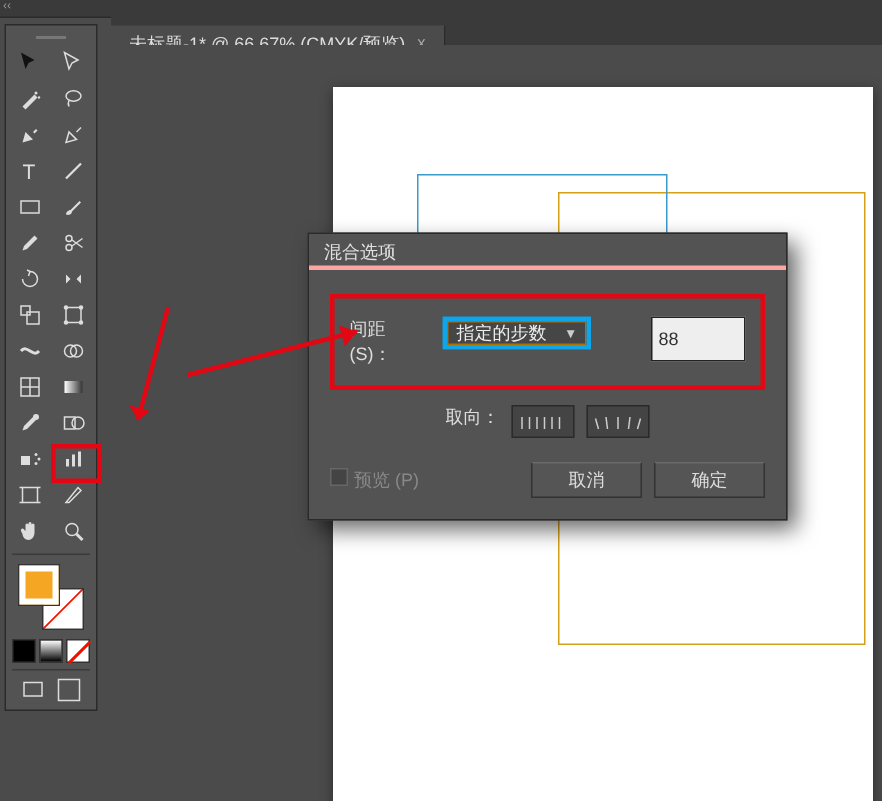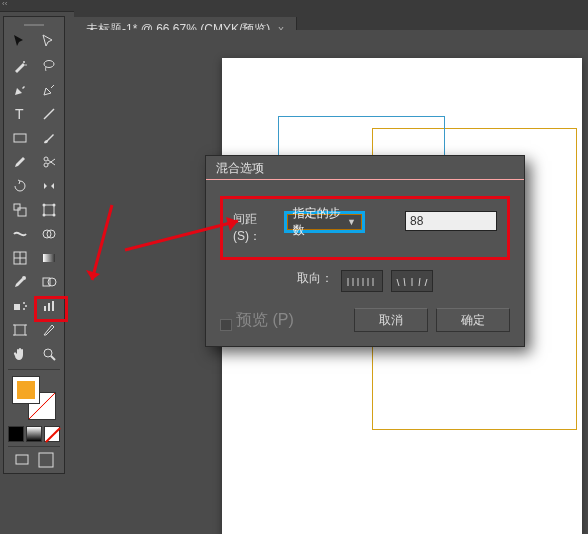--- a/index.html
+++ b/index.html
@@ -185,21 +185,21 @@
   background: #535353;
   border: 1px solid #2a2a2a;
   box-shadow: 6px 6px 14px rgba(0,0,0,0.6);
 }
 .dialog-title {
   height: 24px;
   background: #535353;
   padding: 4px 10px;
   color: #e0e0e0;
   font-size: 12px;
-  border-bottom: 1px solid #fca5a5;
+  border-bottom: 3px solid #fca5a5;
 }
 .dialog-body {
   padding: 16px 14px 14px 14px;
 }
 .hl-box {
   border: 3px solid #e30613;
   padding: 12px 10px;
   margin-bottom: 10px;
 }
 .field-row {
@@ -219,26 +219,26 @@
   display: flex;
   align-items: center;
   justify-content: space-between;
   padding: 0 6px;
   color: #eee;
   font-size: 12px;
   box-shadow: 0 0 0 1px #b36e00 inset;
 }
 .dd .tri { font-size: 9px; color: #ccc; }
 .num-input {
-  width: 92px;
+  width: 63px;
   height: 20px;
   background: #eee;
   border: 1px solid #222;
   color: #333;
-  padding: 4px 4px;
+  padding: 14px 4px;
   font-size: 12px;
   margin-left: 32px;
 }
 .orient-row {
   display: flex;
   align-items: flex-start;
   justify-content: center;
   gap: 8px;
   margin: 4px 0 16px 0;
 }
@@ -251,24 +251,24 @@
   justify-content: center;
 }
 .orient-btn svg { width: 34px; height: 14px; }
 .btn-row {
   display: flex;
   align-items: center;
   gap: 8px;
 }
 .checkbox {
   display: flex;
-  align-items: flex-end;
+  align-items: flex-start;
   gap: 4px;
   color: #888;
-  font-size: 16px;
+  font-size: 12px;
   flex: 1;
 }
 .checkbox .box {
   width: 12px; height: 12px;
   border: 1px solid #666;
   background: #444;
 }
 .dlg-btn {
   width: 74px;
   height: 24px;

